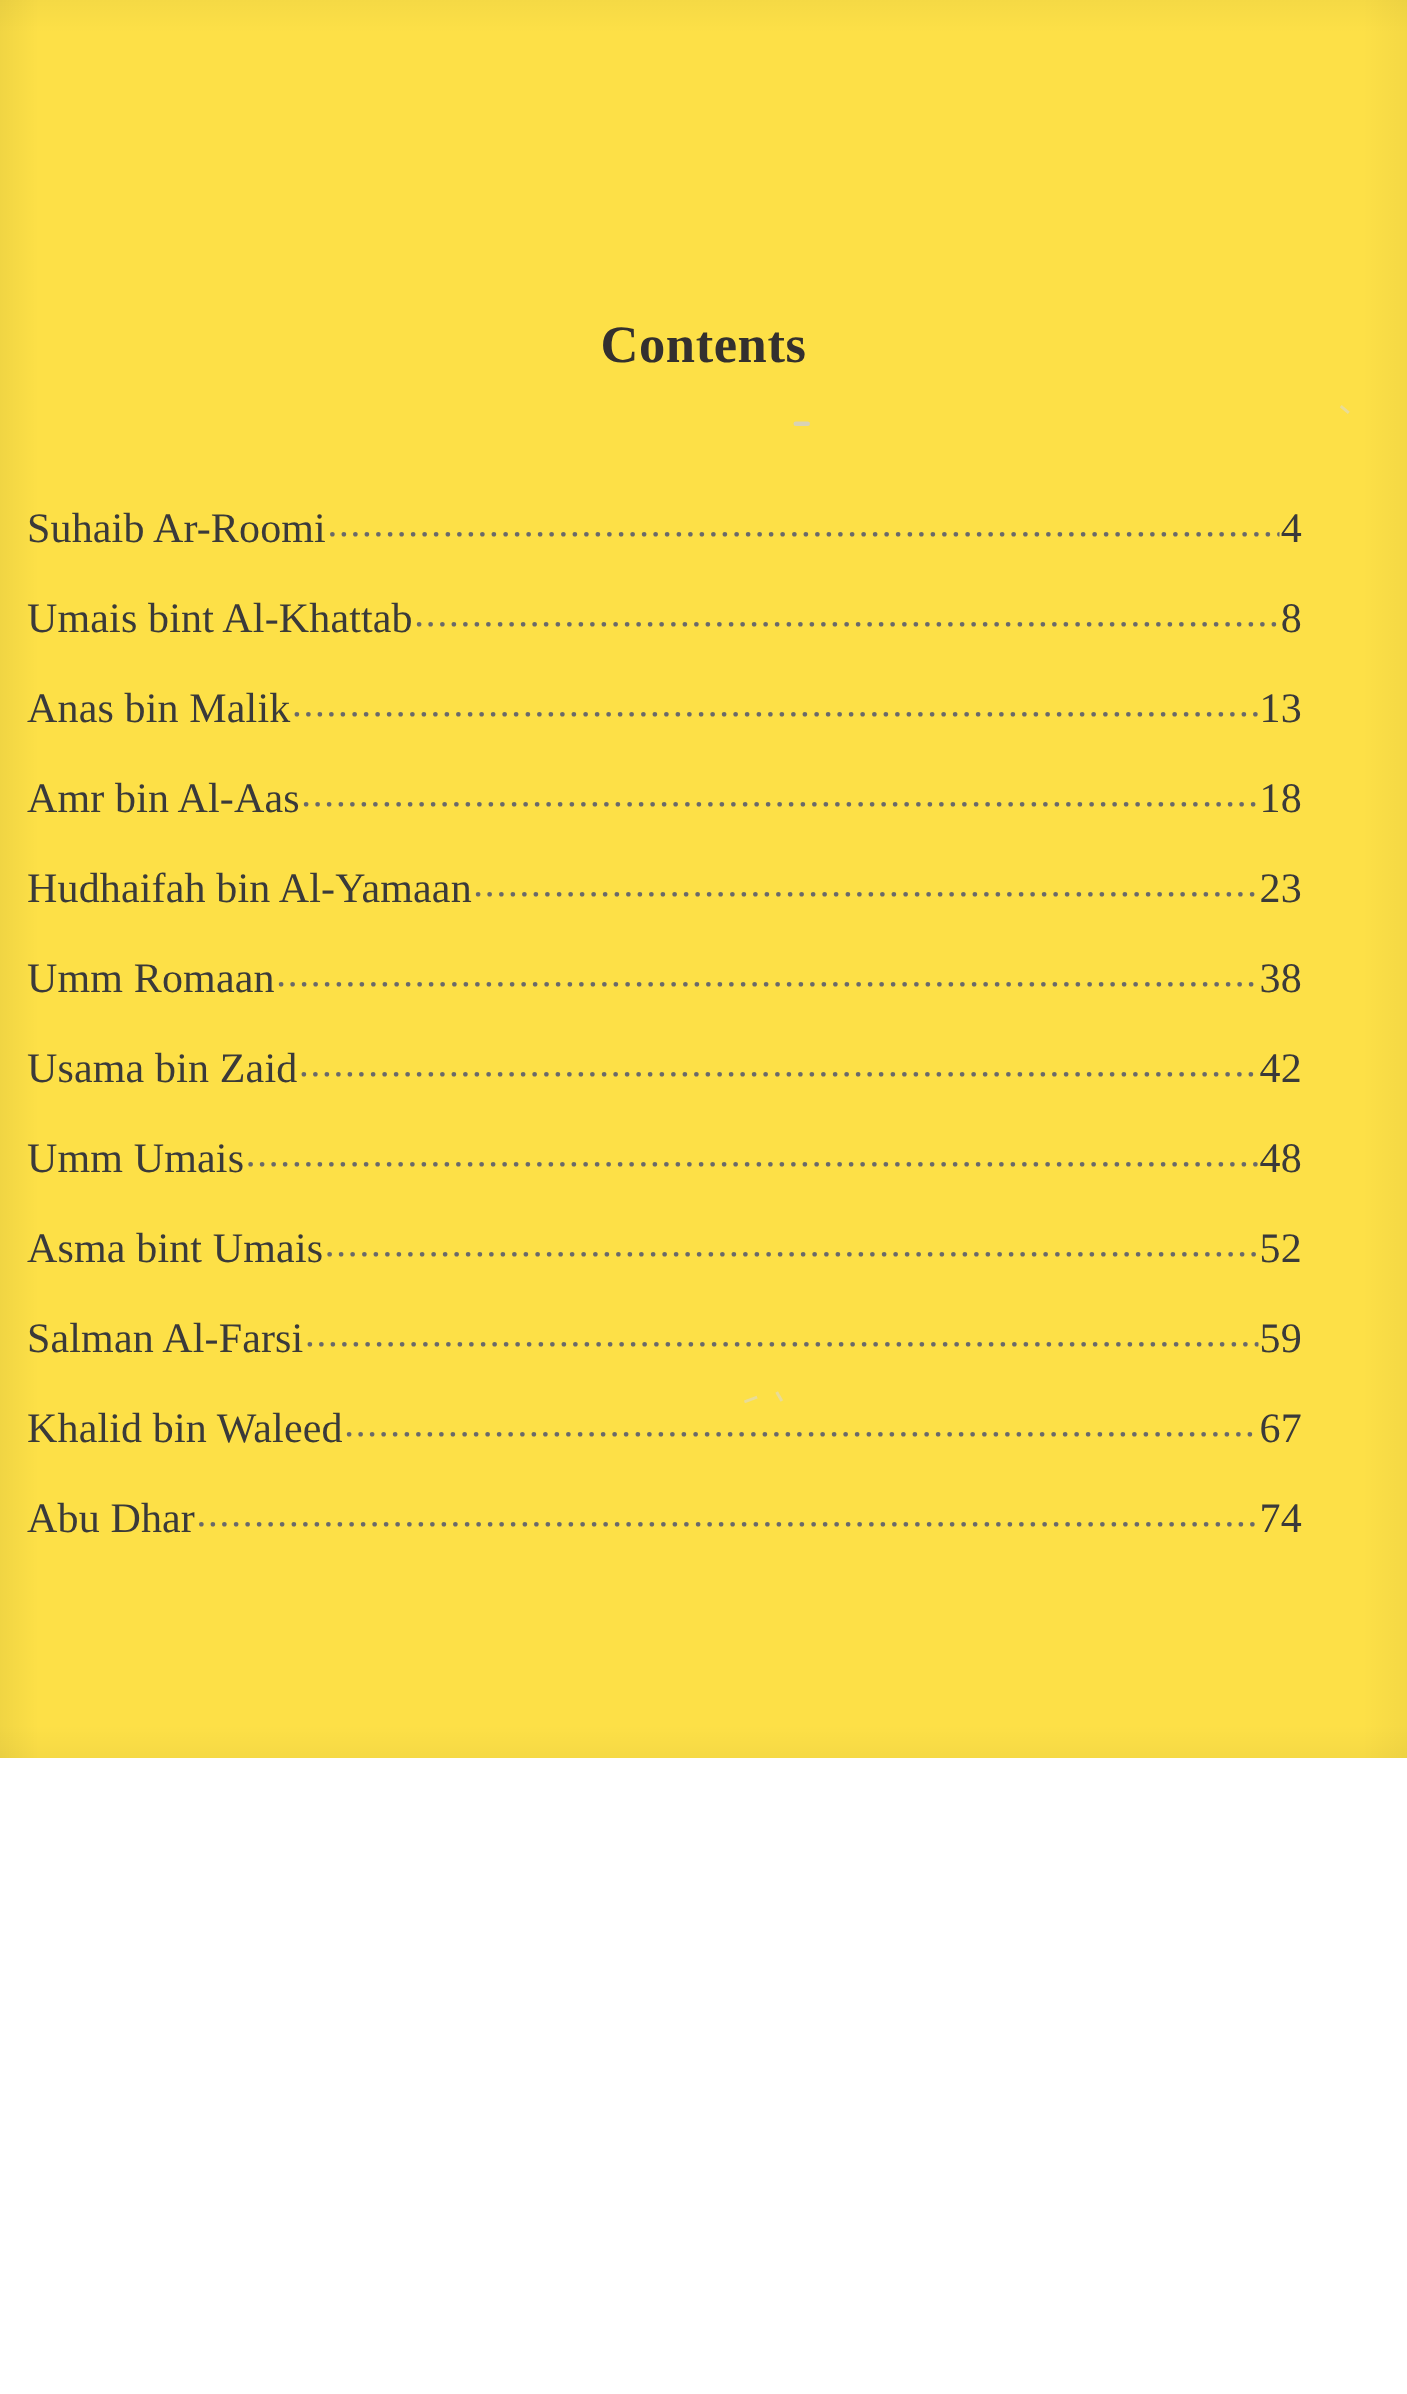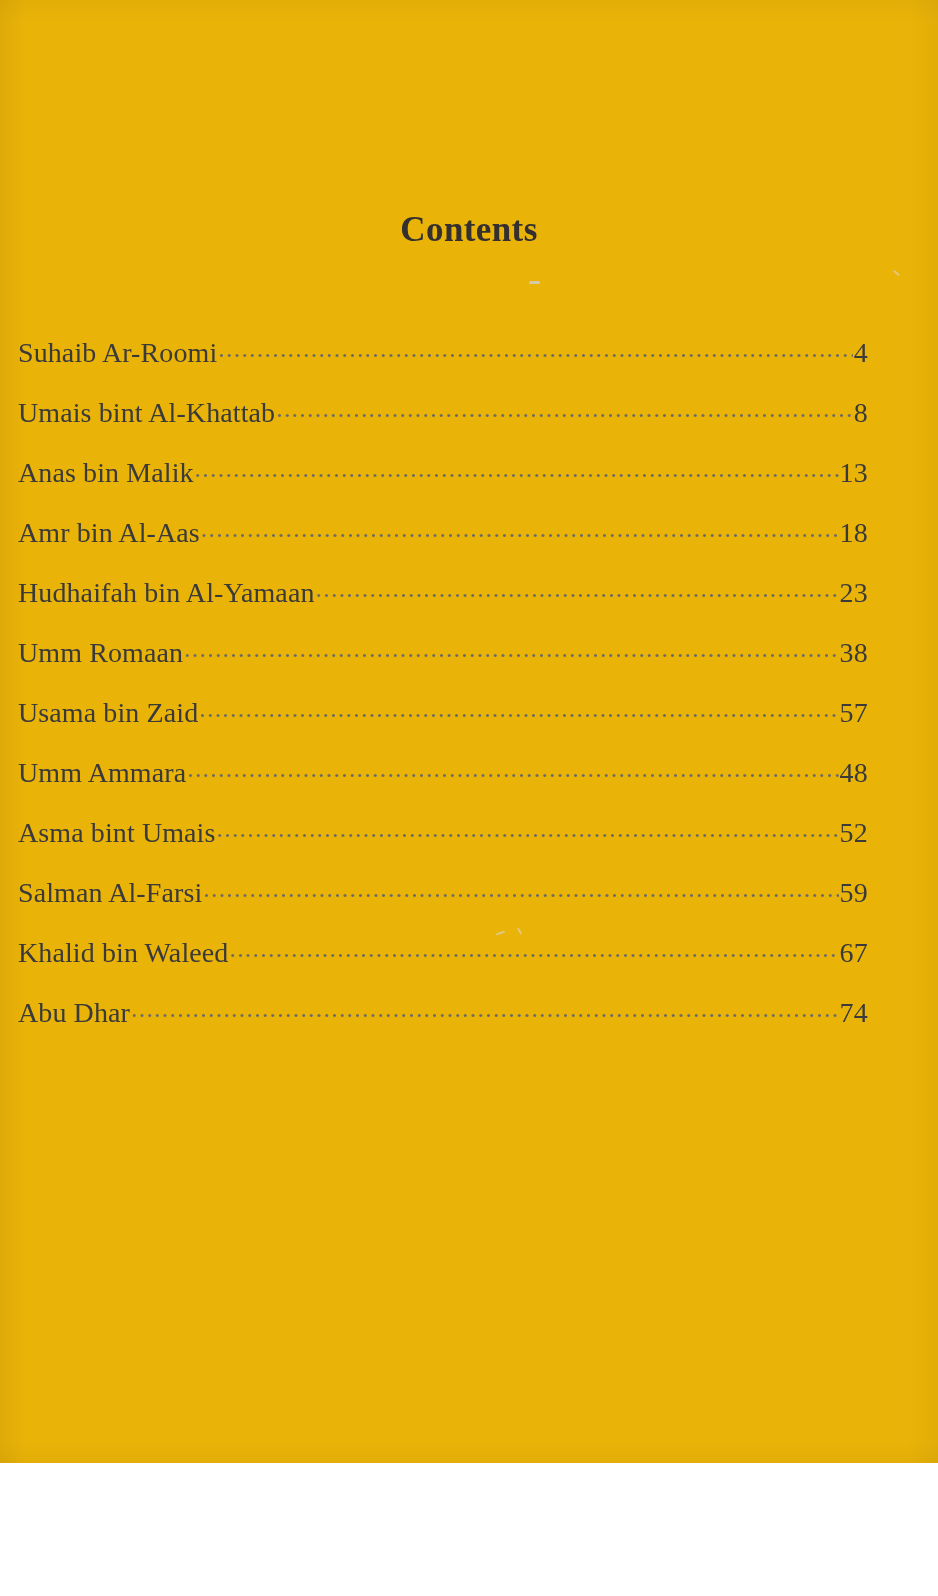--- a/index.html
+++ b/index.html
@@ -10,22 +10,22 @@
     width: 938px;
     height: 1596px;
     background: #ffffff;
     font-family: "Liberation Serif", "DejaVu Serif", serif;
     color: #2b2b2b;
     overflow: hidden;
   }
   .page {
     position: relative;
     width: 938px;
-    height: 1463px;
-    background: #eab308;
+    height: 1172px;
+    background: #fde047;
     box-sizing: border-box;
   }
   
   .page::before {
     content: "";
     position: absolute;
     inset: 0;
     pointer-events: none;
     background:
       linear-gradient(to right, rgba(0,0,0,0.05) 0px, rgba(0,0,0,0.00) 26px),
@@ -150,25 +150,25 @@
 
     <div class="toc-row">
       <span class="toc-label">Umm Romaan</span>
       <span class="toc-dots"></span>
       <span class="toc-page">38</span>
     </div>
 
     <div class="toc-row">
       <span class="toc-label">Usama bin Zaid</span>
       <span class="toc-dots"></span>
-      <span class="toc-page">57</span>
-    </div>
-
-    <div class="toc-row">
-      <span class="toc-label">Umm Ammara</span>
+      <span class="toc-page">42</span>
+    </div>
+
+    <div class="toc-row">
+      <span class="toc-label">Umm Umais</span>
       <span class="toc-dots"></span>
       <span class="toc-page">48</span>
     </div>
 
     <div class="toc-row">
       <span class="toc-label">Asma bint Umais</span>
       <span class="toc-dots"></span>
       <span class="toc-page">52</span>
     </div>
 

